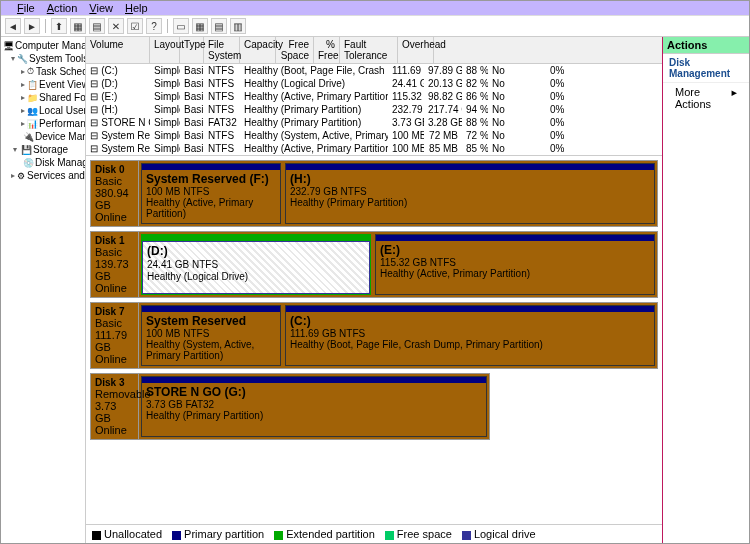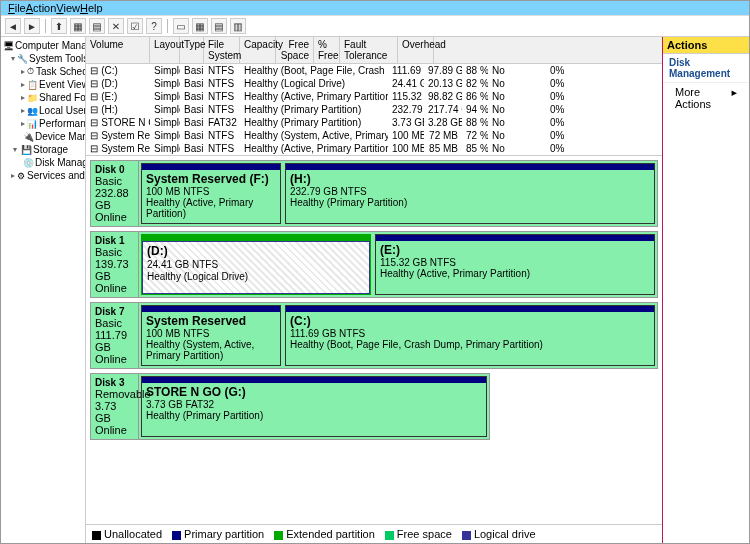--- a/index.html
+++ b/index.html
@@ -1,53 +1,53 @@
 <!DOCTYPE html>
 <html><head>
 <meta charset="utf-8">
 <style>
 *{margin:0;padding:0;box-sizing:border-box;font-family:"Segoe UI",Tahoma,sans-serif;font-size:11px}
 body{background:#fff;width:750px;height:544px;overflow:hidden;display:flex;flex-direction:column;border:1px solid #999}
-.menubar{display:flex;background:#7dd3fc;padding:1px 7px;border-bottom:1px solid #ddd}
+.menubar{display:flex;background:#c4b5fd;padding:1px 16px;gap:12px;border-bottom:1px solid #ddd}
 .menubar span{font-size:11px;cursor:default}
 .menubar span u{text-decoration:underline}
 .toolbar{display:flex;padding:2px 4px;gap:3px;border-bottom:1px solid #ccc;align-items:center}
 .tbtn{width:16px;height:16px;display:flex;align-items:center;justify-content:center;font-size:10px;color:#333;background:#f5f5f5;border:1px solid #ccc;cursor:pointer}
 .tdiv{width:1px;height:14px;background:#bbb;margin:0 2px}
 .main{display:flex;flex:1;overflow:hidden}
 .left{width:85px;border-right:1px solid #ccc;overflow:auto;font-size:10px;padding:2px}
 .left .node{display:flex;align-items:center;gap:2px;padding:1px 0;white-space:nowrap}
 .left .tw{width:8px;text-align:center;font-size:8px;color:#666}
 .left .ico{width:10px;font-size:9px}
 .left .lbl{font-size:10px}
 .left .ind1{padding-left:8px}
 .left .ind2{padding-left:18px}
 .center{flex:1;display:flex;flex-direction:column;overflow:hidden;border-right:1px solid #be185d}
 .grid{border-bottom:1px solid #ccc}
 .ghead{display:flex;background:#f0f0f0;border-bottom:1px solid #ccc}
 .ghead div{border-right:1px solid #ccc;padding:2px 4px;font-size:10px}
 .grow{display:flex}
 .grow div{padding:1px 4px;font-size:10px;white-space:nowrap;overflow:hidden}
-.c-vol{width:64px}.c-lay{width:30px}.c-typ{width:24px}.c-fs{width:36px}.c-sta{width:148px}.c-cap{width:36px;text-align:right}.c-fre{width:38px;text-align:right}.c-pct{width:26px;text-align:left}.c-ft{width:58px}.c-ov{width:36px}
+.c-vol{width:64px}.c-lay{width:30px}.c-typ{width:24px}.c-fs{width:36px}.c-sta{width:148px}.c-cap{width:36px;text-align:right}.c-fre{width:38px;text-align:right}.c-pct{width:26px;text-align:right}.c-ft{width:58px}.c-ov{width:36px}
 .disks{flex:1;overflow:auto;padding:4px;background:#fff}
-.diskrow{display:flex;border:1px solid #999;margin-bottom:4px;background:#86efac}
+.diskrow{display:flex;border:1px solid #999;margin-bottom:4px;background:#a16207}
 .diskhdr{width:48px;padding:3px 4px;border-right:1px solid #999;font-size:10px}
 .diskhdr b{font-size:10px}
 .diskparts{flex:1;display:flex;min-height:42px}
 .part{border:1px solid #333;margin:2px;padding:2px 4px;font-size:10px;position:relative;display:flex;flex-direction:column}
 .part .bar{height:6px;background:#000080;margin:-2px -4px 2px -4px}
 .part.ext{border-color:#0a0}
 .part.ext .bar{background:#0a0}
 .part b{font-size:12px}
 .part .sm{font-size:10px}
 .hatch{background:repeating-linear-gradient(45deg,#fff,#fff 3px,#e8e8e8 3px,#e8e8e8 5px)}
 .legend{border-top:1px solid #ccc;padding:3px 6px;display:flex;gap:10px;font-size:10px;align-items:center}
 .legend .sw{width:9px;height:9px;display:inline-block;margin-right:3px;vertical-align:middle}
 .right{width:86px;background:#fff}
-.right .hdr{background:#fde047;padding:2px 4px;font-size:11px;font-weight:bold;border-bottom:1px solid #ccc}
+.right .hdr{background:#86efac;padding:2px 4px;font-size:11px;font-weight:bold;border-bottom:1px solid #ccc}
 .right .sub{padding:3px 6px;font-size:10px;color:#1a4d8f}
 .right .act{padding:3px 12px;font-size:10px;display:flex;justify-content:flex-end}
 </style>
 </head>
 <body>
 
 <div class="menubar">
   <span><u>F</u>ile</span>
   <span><u>A</u>ction</span>
   <span><u>V</u>iew</span>
@@ -225,21 +225,21 @@
             <div class="c-fre">85 MB</div>
             <div class="c-pct">85 %</div>
             <div class="c-ft">No</div>
             <div class="c-ov">0%</div>
           </div>
         </div>
     </div>
 
     <div class="disks">
       <div class="diskrow">
-        <div class="diskhdr"><b>Disk 0</b><br><span>Basic</span><br><span>232.88 GB</span><br><span>Online</span></div>
+        <div class="diskhdr"><b>Disk 0</b><br><span>Basic</span><br><span>380.94 GB</span><br><span>Online</span></div>
         <div class="diskparts">
           <div class="part" style="flex:0 0 140px">
               <div class="bar"></div>
               <b>System Reserved  (F:)</b>
               <span class="sm">100 MB NTFS</span>
               <span class="sm">Healthy (Active, Primary Partition)</span>
             </div>
           <div class="part" style="flex:1">
               <div class="bar"></div>
               <b>(H:)</b>

